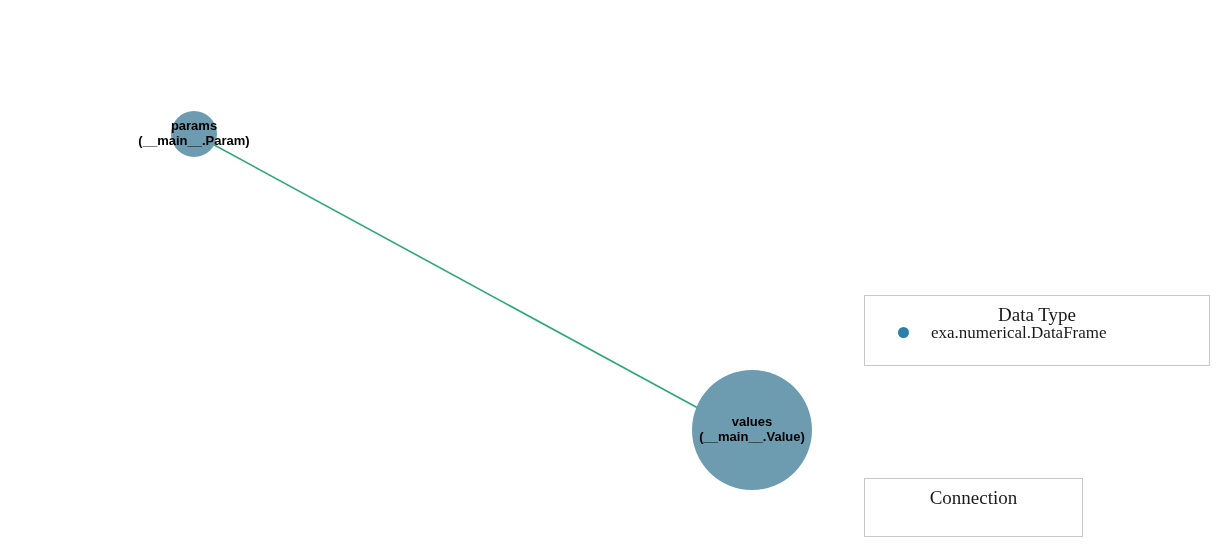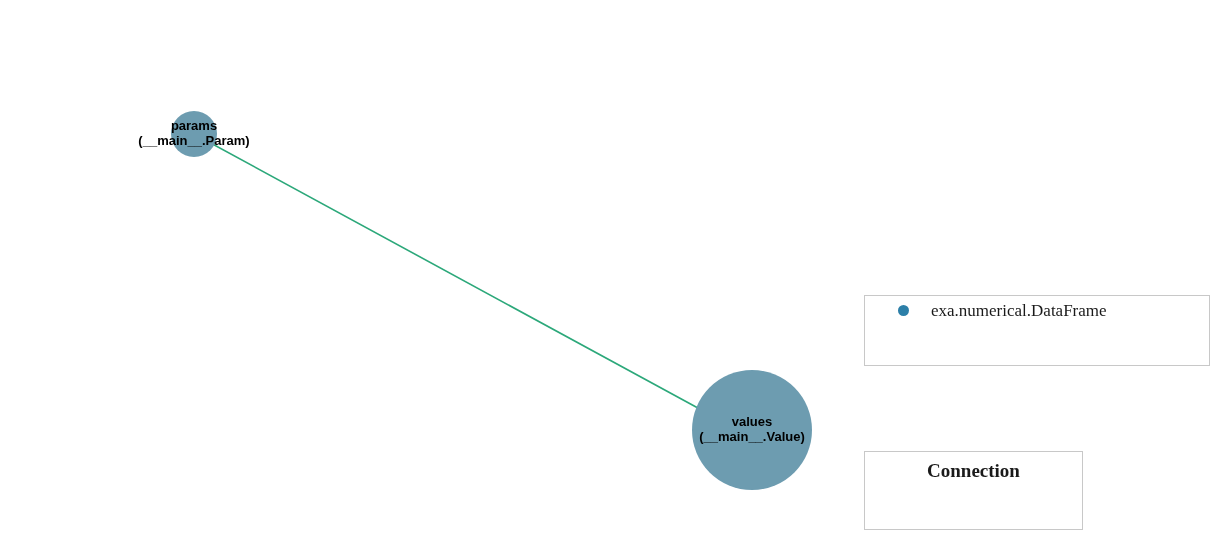--- a/index.html
+++ b/index.html
@@ -46,21 +46,20 @@
   }
   .legend-title {
     font-family: "Liberation Serif", serif;
     font-size: 19px;
     color: #1a1a1a;
     text-align: center;
     line-height: 1;
     padding-top: 9px;
   }
   .legend-entries {
-    margin-top: 6px;
   }
   .legend-entry {
     display: flex;
     align-items: center;
     padding: 0 10px 7px 10px;
   }
   .legend-marker {
     width: 56px;
     flex: 0 0 56px;
     display: flex;
@@ -88,24 +87,23 @@
   }
 
   #legend-datatype {
     left: 864px;
     top: 295px;
     width: 346px;
     height: 71px;
   }
   #legend-connection {
     left: 864px;
-    top: 451px;
+    top: 478px;
     width: 219px;
-    height: 79px;
-    font-weight: bold;
+    height: 59px;
   }
 </style>
 </head>
 <body>
 
 <svg id="graph-canvas" viewBox="0 0 1220 556" xmlns="http://www.w3.org/2000/svg">
   <g>
     <line id="edge-0" x1="194" y1="134" x2="731" y2="426" stroke="#2ca87a" stroke-width="1.6" stroke-linecap="round"></line>
   </g>
   <g>
@@ -118,20 +116,21 @@
   <span class="lbl-line">params</span>
   <span class="lbl-line">(__main__.Param)</span>
 </div>
 
 <div class="node-label" id="node-label-1" style="font-size: 13px; color: rgb(0, 0, 0); left: 142px; top: 415px; width: 1220px;">
   <span class="lbl-line">values</span>
   <span class="lbl-line">(__main__.Value)</span>
 </div>
 
 <div class="legend-box" id="legend-datatype">
+  <div class="legend-title">Data Type</div>
   <div class="legend-entries">
     <div class="legend-entry">
       <span class="legend-marker">
         <span class="marker-dot" id="legend-dot-0" style="background: rgb(44, 127, 168);"></span>
       </span>
       <span class="legend-entry-label">exa.numerical.DataFrame</span>
     </div>
   </div>
 </div>
 

